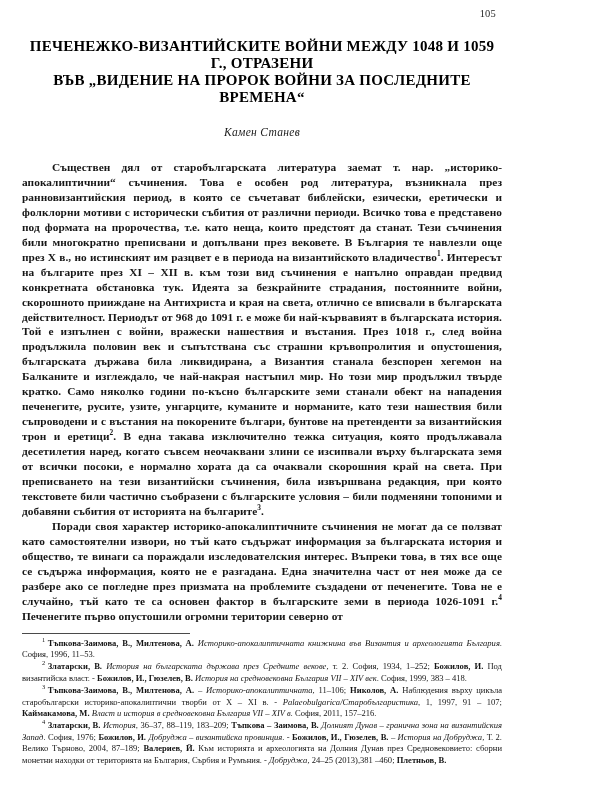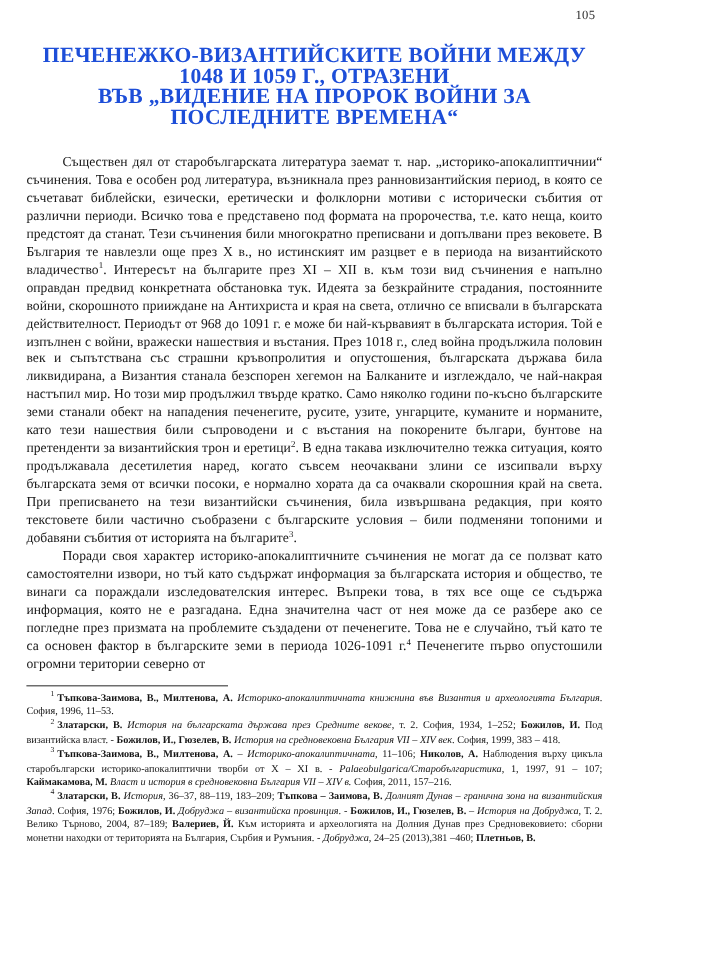--- a/index.html
+++ b/index.html
@@ -28,24 +28,24 @@
     color: #2a2a2a;
     padding-right: 6px;
     height: 16px;
   }
   .title-block {
     margin-top: 14px;
     text-align: center;
   }
   .title-line {
     font-weight: bold;
-    font-size: 18px;
+    font-size: 15px;
     letter-spacing: 0.25px;
     line-height: 17px;
-    color: #1d4ed8;
+    color: #000000;
   }
   .author {
     margin-top: 20px;
     text-align: center;
     font-style: italic;
     font-size: 11.5px;
     letter-spacing: 0.3px;
     color: #1b1b1b;
   }
   .body-text {
@@ -54,20 +54,21 @@
     text-justify: inter-word;
     font-size: 11.35px;
     line-height: 14.95px;
     color: #161616;
     letter-spacing: 0.05px;
   }
   .body-text p {
     margin: 0;
     text-indent: 30px;
     text-align: justify;
+    font-weight: bold;
   }
   sup.fnref {
     font-size: 7.4px;
     vertical-align: super;
     line-height: 0;
   }
   .fn-rule {
     width: 168px;
     height: 1px;
     background: #4a4a4a;
@@ -98,20 +99,21 @@
 
 <div class="page">
 
   <div class="folio">105</div>
 
   <div class="title-block">
     <div class="title-line">ПЕЧЕНЕЖКО-ВИЗАНТИЙСКИТЕ ВОЙНИ МЕЖДУ 1048 И 1059 Г., ОТРАЗЕНИ</div>
     <div class="title-line">ВЪВ „ВИДЕНИЕ НА ПРОРОК ВОЙНИ ЗА ПОСЛЕДНИТЕ ВРЕМЕНА“</div>
   </div>
 
+  <div class="author">Камен Станев</div>
 
   <div class="body-text">
     <p>
       <span>Съществен дял от старобългарската литература заемат т. нар. „историко-апокалиптичнии“ съчинения. Това е особен род литература, възникнала през ранновизантийския период, в която се съчетават библейски, езически, еретически и фолклорни мотиви с исторически събития от различни периоди. Всичко това е представено под формата на пророчества, т.е. като неща, които предстоят да станат. Тези съчинения били многократно преписвани и допълвани през вековете. В България те навлезли още през X в., но истинският им разцвет е в периода на византийското владичество</span><sup class="fnref">1</sup><span>. Интересът на българите през XI – XII в. към този вид съчинения е напълно оправдан предвид конкретната обстановка тук. Идеята за безкрайните страдания, постоянните войни, скорошното приижданe на Антихриста и края на света, отлично се вписвали в българската действителност. Периодът от 968 до 1091 г. е може би най-кървавият в българската история. Той е изпълнен с войни, вражески нашествия и въстания. През 1018 г., след война продължила половин век и съпътствана със страшни кръвопролития и опустошения, българската държава била ликвидирана, а Византия станала безспорен хегемон на Балканите и изглеждало, че най-накрая настъпил мир. Но този мир продължил твърде кратко. Само няколко години по-късно българските земи станали обект на нападения печенегите, русите, узите, унгарците, куманите и норманите, като тези нашествия били съпроводени и с въстания на покорените българи, бунтове на претендeнти за византийския трон и еретици</span><sup class="fnref">2</sup><span>. В една такава изключително тежка ситуация, която продължавала десетилетия наред, когато съвсем неочаквани злини се изсипвали върху българската земя от всички посоки, е нормално хората да са очаквали скорошния край на света. При преписването на тези византийски съчинения, била извършвана редакция, при която текстовете били частично съобразени с българските условия – били подменяни топоними и добавяни събития от историята на българите</span><sup class="fnref">3</sup><span>.</span>
     </p>
     <p>
       <span>Поради своя характер историко-апокалиптичните съчинения не могат да се ползват като самостоятелни извори, но тъй като съдържат информация за българската история и общество, те винаги са пораждали изследователския интерес. Въпреки това, в тях все още се съдържа информация, която не е разгадана. Една значителна част от нея може да се разбере ако се погледне през призмата на проблемите създадени от печенегите. Това не е случайно, тъй като те са основен фактор в българските земи в периода 1026-1091 г.</span><sup class="fnref">4</sup><span> Печенегите първо опустошили огромни територии северно от</span>
     </p>
   </div>
 

